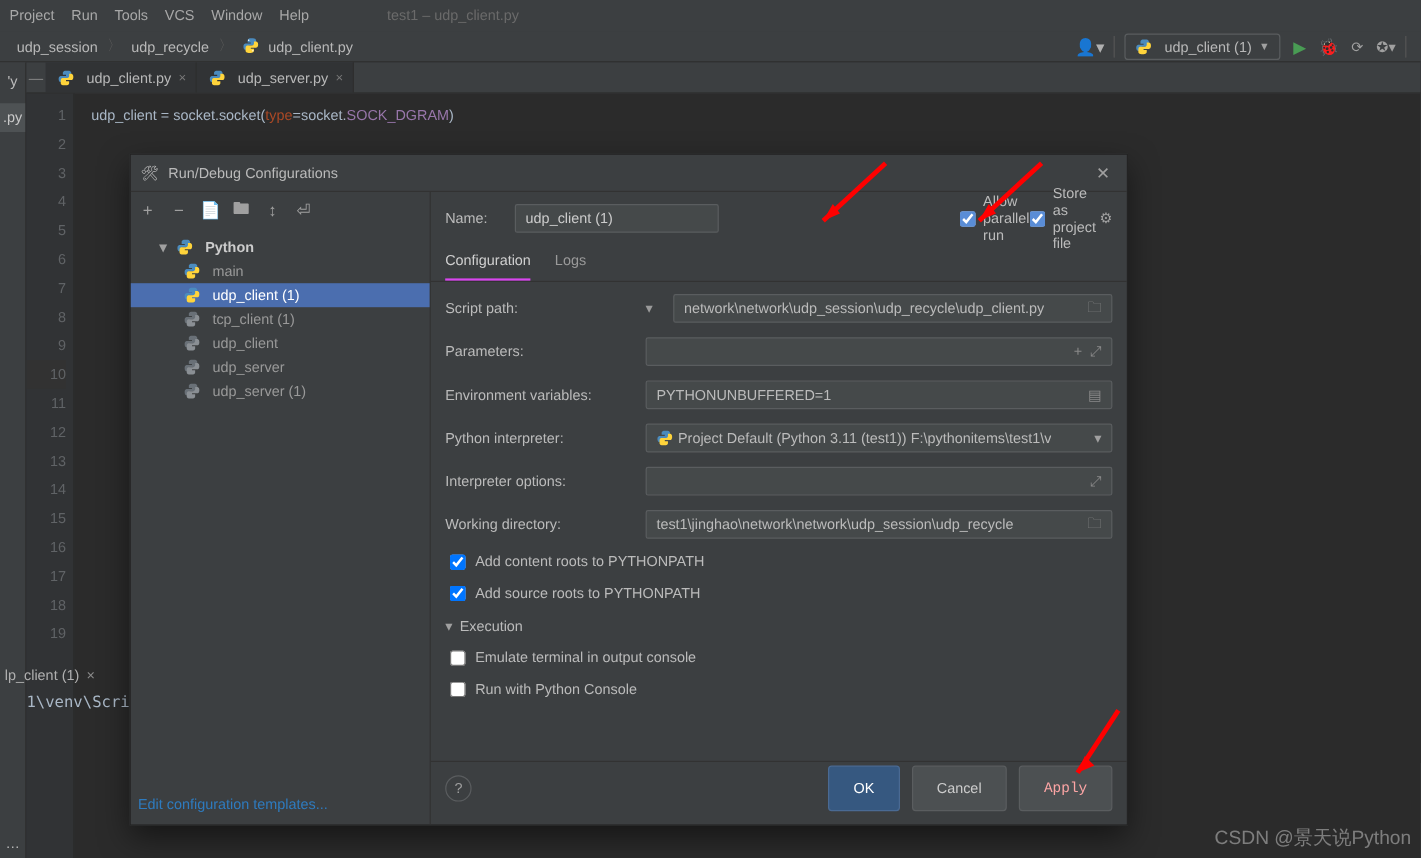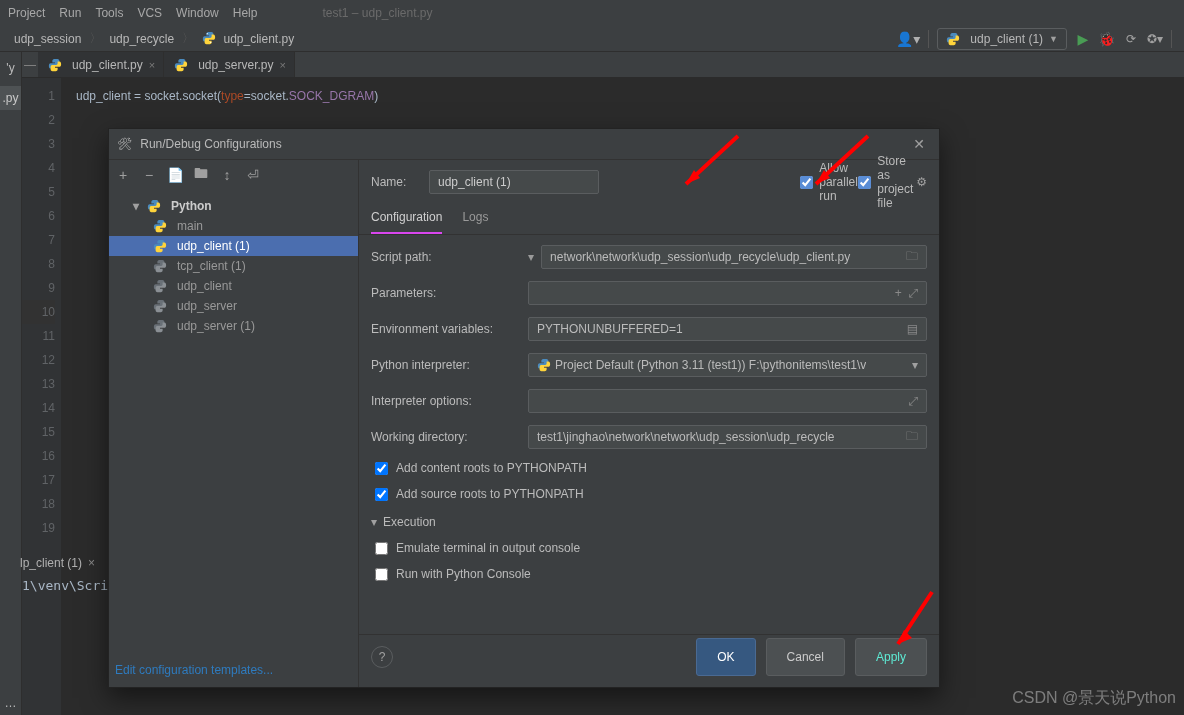--- a/index.html
+++ b/index.html
@@ -34,21 +34,21 @@
 .tab { display:flex; align-items:center; height:100%; padding:0 8px 0 10px; color:#b8b8b8; gap:6px; border-right:1px solid #2e2e2e; background:#313335; }
 .tab .close-x { color:#7a7a7a; font-size:11px; }
 .code-row { display:flex; flex:1; }
 .gutter { width:40px; background:#313335; color:#606366; text-align:right; padding:6px 6px 0 0; line-height:24px; font-family:Consolas,monospace; font-size:13px; border-right:1px solid #2b2b2b; }
 .code { flex:1; padding:6px 0 0 14px; font-family:Consolas,monospace; font-size:14px; line-height:24px; color:#a9b7c6; }
 .kw { color:#cc7832; }
 .param { color:#aa4926; }
 .dotted { color:#9876aa; }
 
 
-.tool-window-tab { position:absolute; left:0; top:552px; padding:4px 20px; display:flex; align-items:center; gap:6px; color:#b0b0b0; }
+.tool-window-tab { position:absolute; left:0; top:552px; padding:4px 4px; display:flex; align-items:center; gap:6px; color:#b0b0b0; }
 .tool-close { color:#8a8a8a; }
 .console-line { position:absolute; left:22px; top:578px; font-family:Consolas,monospace; color:#a9b7c6; font-size:13px; }
 
 
 .dialog { position:absolute; left:108px; top:128px; width:832px; height:560px; background:#3c3f41; border:1px solid #232323; box-shadow:0 10px 24px rgba(0,0,0,0.5); display:flex; flex-direction:column; }
 .dlg-title { display:flex; align-items:center; height:30px; padding:0 8px; gap:8px; }
 .dlg-title .title-text { color:#bababa; }
 .dlg-title .spacer { flex:1; }
 .dlg-title .close { color:#a0a0a0; font-size:14px; padding:2px 6px; cursor:pointer; }
 
@@ -70,34 +70,34 @@
 .textbox { height:24px; border:1px solid #5a5d5f; background:#45494a; color:#cccccc; padding:0 8px; border-radius:2px; }
 .name-row .textbox { width:170px; }
 .ck { display:flex; align-items:center; gap:6px; color:#bbbbbb; }
 .ck input { accent-color:#5a8dd6; }
 
 .cfg-tabs { display:flex; gap:20px; padding:6px 12px 0 12px; color:#9a9a9a; }
 .cfg-tab { padding-bottom:8px; }
 .cfg-tab.active { color:#d0d0d0; border-bottom:2px solid #d946ef; }
 
 .form { padding:10px 12px; display:flex; flex-direction:column; gap:12px; overflow:auto; height:400px; border-top:1px solid #323232; }
-.form-row { display:flex; align-items:center; gap:7px; }
+.form-row { display:flex; align-items:center; gap:17px; }
 .form-row .lbl { width:150px; color:#bbbbbb; }
 .form-row .val { flex:1; display:flex; align-items:center; height:24px; border:1px solid #5a5d5f; background:#45494a; color:#bbbbbb; padding:0 8px; border-radius:2px; }
 .combo::after { content:"▾"; margin-left:auto; color:#a0a0a0; }
 .section-head { display:flex; align-items:center; gap:6px; color:#bbbbbb; margin-top:2px; }
 .section-head::before { content:"▾"; color:#a0a0a0; }
 .ck-row { display:flex; align-items:center; gap:8px; padding-left:4px; color:#bbbbbb; }
 
 .dlg-foot { display:flex; align-items:center; height:44px; padding:0 12px; gap:10px; border-top:1px solid #323232; }
 .dlg-foot .help { width:22px; height:22px; border:1px solid #5a5d5f; border-radius:11px; display:flex; align-items:center; justify-content:center; color:#a0a0a0; }
 .dlg-foot .spacer { flex:1; }
 .btn { height:38px; padding:0 20px; border:1px solid #5a5d5f; border-radius:3px; background:#4c5052; color:#cccccc; display:flex; align-items:center; }
 .btn.primary { background:#365880; border-color:#4a6a93; color:#ffffff; }
-.btn.disabled { color:#5eead4; }
+.btn.disabled { color:#fca5a5;font-family:Liberation Mono, monospace; }
 
 
 .arrow { position:absolute; pointer-events:none; }
 
 
 .watermark { position:absolute; right:8px; bottom:6px; color:#c0c0c0; opacity:0.55; font-size:16px; font-family:Arial; }
 
 
 .user-ico { font-size:14px; color:#b0b0b0; }
 .chev { font-size:9px; color:#a0a0a0; }

